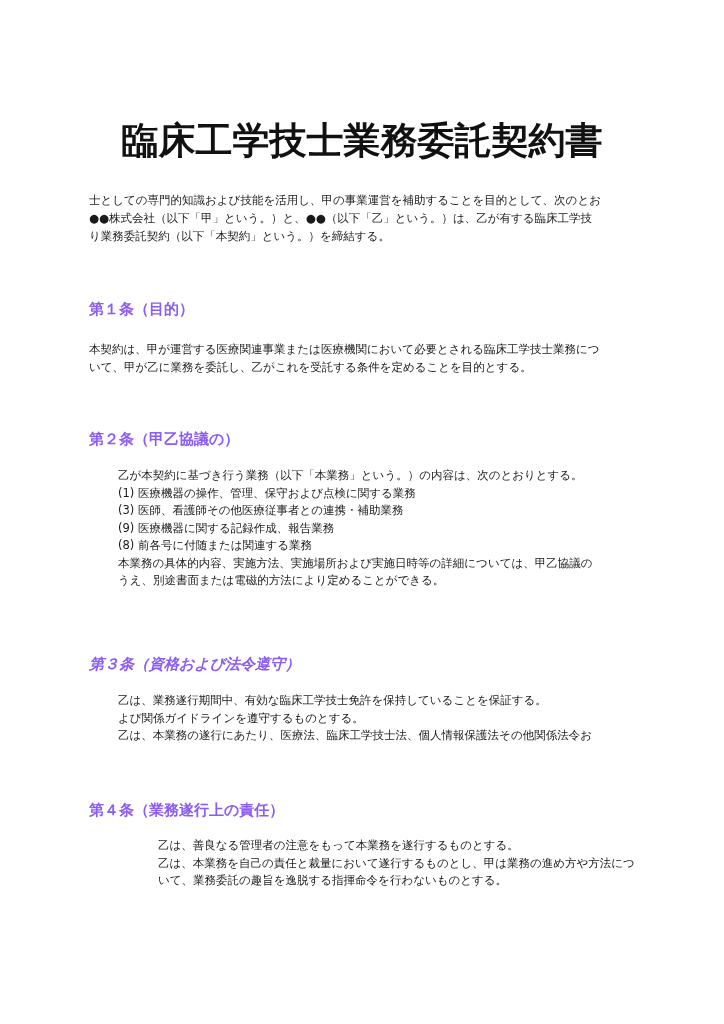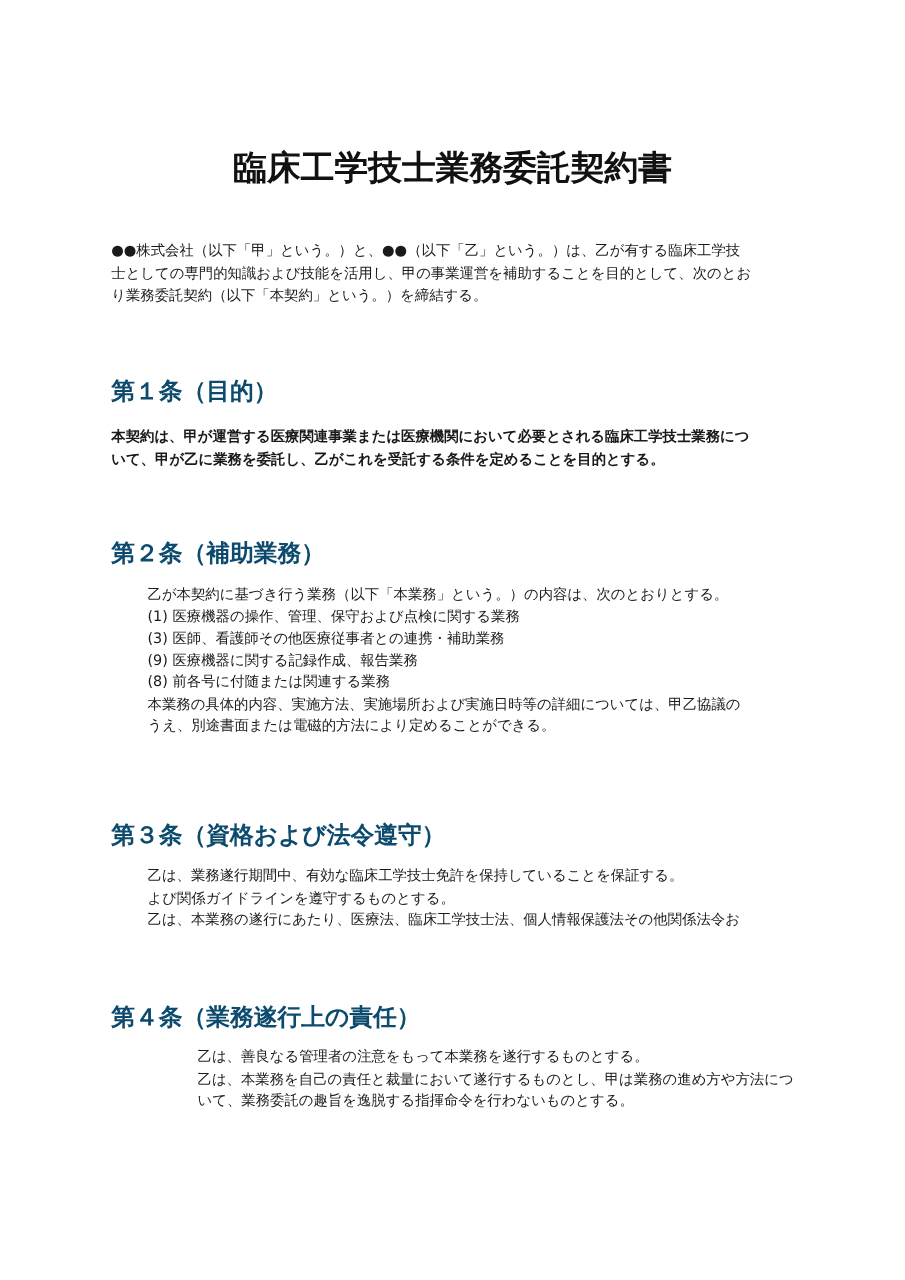--- a/index.html
+++ b/index.html
@@ -1,57 +1,57 @@
 <!DOCTYPE html>
 <html><head>
   <meta charset="utf-8">
   <style>
     html, body { margin:0; padding:0; background:#ffffff; }
     body { width:724px; height:1024px; position:relative; overflow:hidden;
            font-family:"DejaVu Sans", "Liberation Sans", sans-serif; color:#1a1a1a; }
     .title { position:absolute; top:116px; left:0; width:724px; text-align:center;
-             font-size:27px; font-weight:bold; letter-spacing:0px; color:#111; }
+             font-size:37px; font-weight:bold; letter-spacing:0px; color:#111; }
     .intro { position:absolute; top:191px; left:89px; width:550px;
              font-size:11.5px; line-height:18px; }
-    .heading { position:absolute; left:89px; font-size:19px; font-weight:bold; color:#0c4a6e; }
+    .heading { position:absolute; left:89px; font-size:15px; font-weight:bold; color:#8b5cf6; }
     .para { position:absolute; font-size:11.5px; line-height:17.5px; }
-    .p1 { left:89px; top:341px; width:550px;font-weight:bold; }
+    .p1 { left:89px; top:341px; width:550px; }
     .p-ind { left:118px; width:520px; }
     .line { display:block; white-space:nowrap; }
   </style>
 </head>
 <body>
 
 <div>
   <div class="title">臨床工学技士業務委託契約書</div>
 
   <div class="intro">
+    <span class="line">士としての専門的知識および技能を活用し、甲の事業運営を補助することを目的として、次のとお</span>
     <span class="line">●●株式会社（以下「甲」という。）と、●●（以下「乙」という。）は、乙が有する臨床工学技</span>
-    <span class="line">士としての専門的知識および技能を活用し、甲の事業運営を補助することを目的として、次のとお</span>
     <span class="line">り業務委託契約（以下「本契約」という。）を締結する。</span>
   </div>
 
   <div class="heading" style="top:300px;">第１条（目的）</div>
   <div class="para p1">
     <span class="line">本契約は、甲が運営する医療関連事業または医療機関において必要とされる臨床工学技士業務につ</span>
     <span class="line">いて、甲が乙に業務を委託し、乙がこれを受託する条件を定めることを目的とする。</span>
   </div>
 
-  <div class="heading" style="top:430px;">第２条（補助業務）</div>
+  <div class="heading" style="top:430px;">第２条（甲乙協議の）</div>
   <div class="para p-ind" style="top:467px;">
     <span class="line">乙が本契約に基づき行う業務（以下「本業務」という。）の内容は、次のとおりとする。</span>
     <span class="line">(1) 医療機器の操作、管理、保守および点検に関する業務</span>
     <span class="line">(3) 医師、看護師その他医療従事者との連携・補助業務</span>
     <span class="line">(9) 医療機器に関する記録作成、報告業務</span>
     <span class="line">(8) 前各号に付随または関連する業務</span>
     <span class="line">本業務の具体的内容、実施方法、実施場所および実施日時等の詳細については、甲乙協議の</span>
     <span class="line">うえ、別途書面または電磁的方法により定めることができる。</span>
   </div>
 
-  <div class="heading" style="top:655px;">第３条（資格および法令遵守）</div>
+  <div class="heading" style="top:655px;font-style:italic;">第３条（資格および法令遵守）</div>
   <div class="para p-ind" style="top:692px;">
     <span class="line">乙は、業務遂行期間中、有効な臨床工学技士免許を保持していることを保証する。</span>
     <span class="line">よび関係ガイドラインを遵守するものとする。</span>
     <span class="line">乙は、本業務の遂行にあたり、医療法、臨床工学技士法、個人情報保護法その他関係法令お</span>
   </div>
 
   <div class="heading" style="top:801px;">第４条（業務遂行上の責任）</div>
   <div class="para p-ind" style="top:837px;margin-left:40px;">
     <span class="line">乙は、善良なる管理者の注意をもって本業務を遂行するものとする。</span>
     <span class="line">乙は、本業務を自己の責任と裁量において遂行するものとし、甲は業務の進め方や方法につ</span>

